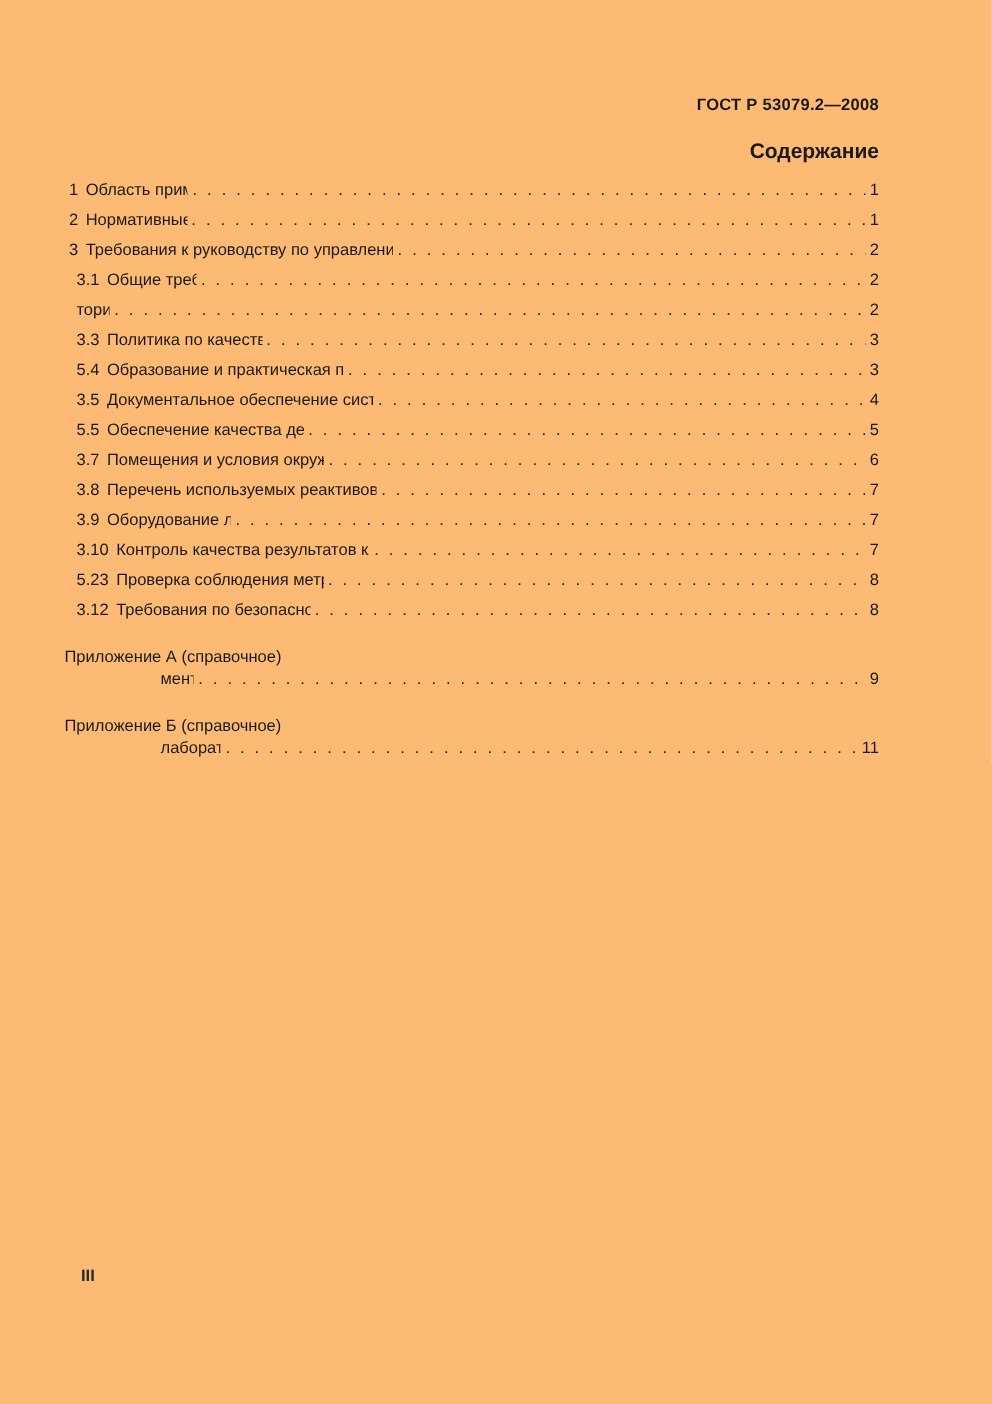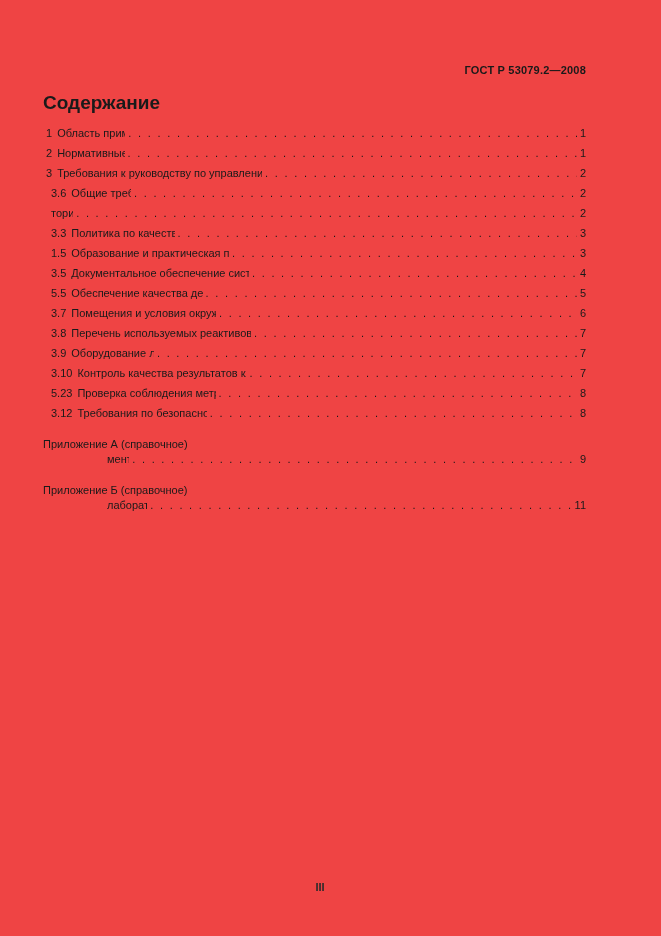--- a/index.html
+++ b/index.html
@@ -1,20 +1,20 @@
 <!DOCTYPE html>
 <html lang="ru"><head>
 <meta charset="utf-8">
 <style>
   html, body { margin: 0; padding: 0; }
   .page {
     position: relative;
     width: 661px;
     height: 936px;
-    background: #ef4444;
+    background: #fdba74;
     color: #1a1a1a;
     font-family: "Liberation Sans", sans-serif;
     font-size: 11px;
     overflow: hidden;
     box-sizing: border-box;
   }
   .content {
     position: absolute;
     left: 43px;
     right: 75px;
@@ -23,23 +23,23 @@
   .doc-header {
     padding-top: 64px;
     text-align: right;
     font-weight: 700;
     font-size: 11px;
     letter-spacing: 0.2px;
   }
   .toc-title {
     margin-top: 16px;
     margin-bottom: 12px;
-    text-align: left;
+    text-align: right;
     font-weight: 700;
-    font-size: 19px;
+    font-size: 14px;
   }
   .toc-list { }
   .entry { margin-bottom: 5px; }
   .line {
     display: flex;
     align-items: baseline;
     line-height: 15px;
     white-space: nowrap;
   }
   .label { flex: 0 0 auto; margin-right: 5px; }
@@ -59,25 +59,24 @@
   .type-subitem  { padding-left: 8px; }
   .type-appendix { padding-left: 0; margin-top: 16px; }
   .type-appendix .label { margin-right: 8px; }
   .type-subitem  .line.cont { padding-left: 0; }
   .type-appendix .line.cont { padding-left: 64px; }
   .folio {
     position: absolute;
     top: 845px;
     left: 54px;
     right: 75px;
-    text-align: center;
+    text-align: left;
     font-weight: 700;
     font-size: 11px;
     color: #2a2a2a;
-    margin-top: 36px;
   }
 </style>
 </head>
 <body>
 
 <div class="page">
   <div class="content">
 
     <div class="doc-header">ГОСТ Р 53079.2—2008</div>
 
@@ -107,21 +106,21 @@
   <div class="line">
       <span class="label">3</span>
       <span class="text">Требования к руководству по управлению качеством в клинико-диагностической лаборатории</span>
       <span class="leader"></span>
       <span class="page-num">2</span>
     </div>
         </div>
         <div class="entry type-subitem">
 
   <div class="line">
-      <span class="label">3.6</span>
+      <span class="label">3.1</span>
       <span class="text">Общие требования</span>
       <span class="leader"></span>
       <span class="page-num">2</span>
     </div>
         </div>
         <div class="entry type-subitem">
 
           <div class="line cont">
 
       <span class="text">тории.</span>
@@ -134,21 +133,21 @@
   <div class="line">
       <span class="label">3.3</span>
       <span class="text">Политика по качеству в лаборатории</span>
       <span class="leader"></span>
       <span class="page-num">3</span>
     </div>
         </div>
         <div class="entry type-subitem">
 
   <div class="line">
-      <span class="label">1.5</span>
+      <span class="label">5.4</span>
       <span class="text">Образование и практическая подготовка персонала лаборатории</span>
       <span class="leader"></span>
       <span class="page-num">3</span>
     </div>
         </div>
         <div class="entry type-subitem">
 
   <div class="line">
       <span class="label">3.5</span>
       <span class="text">Документальное обеспечение системы управления качеством в лаборатории.</span>

